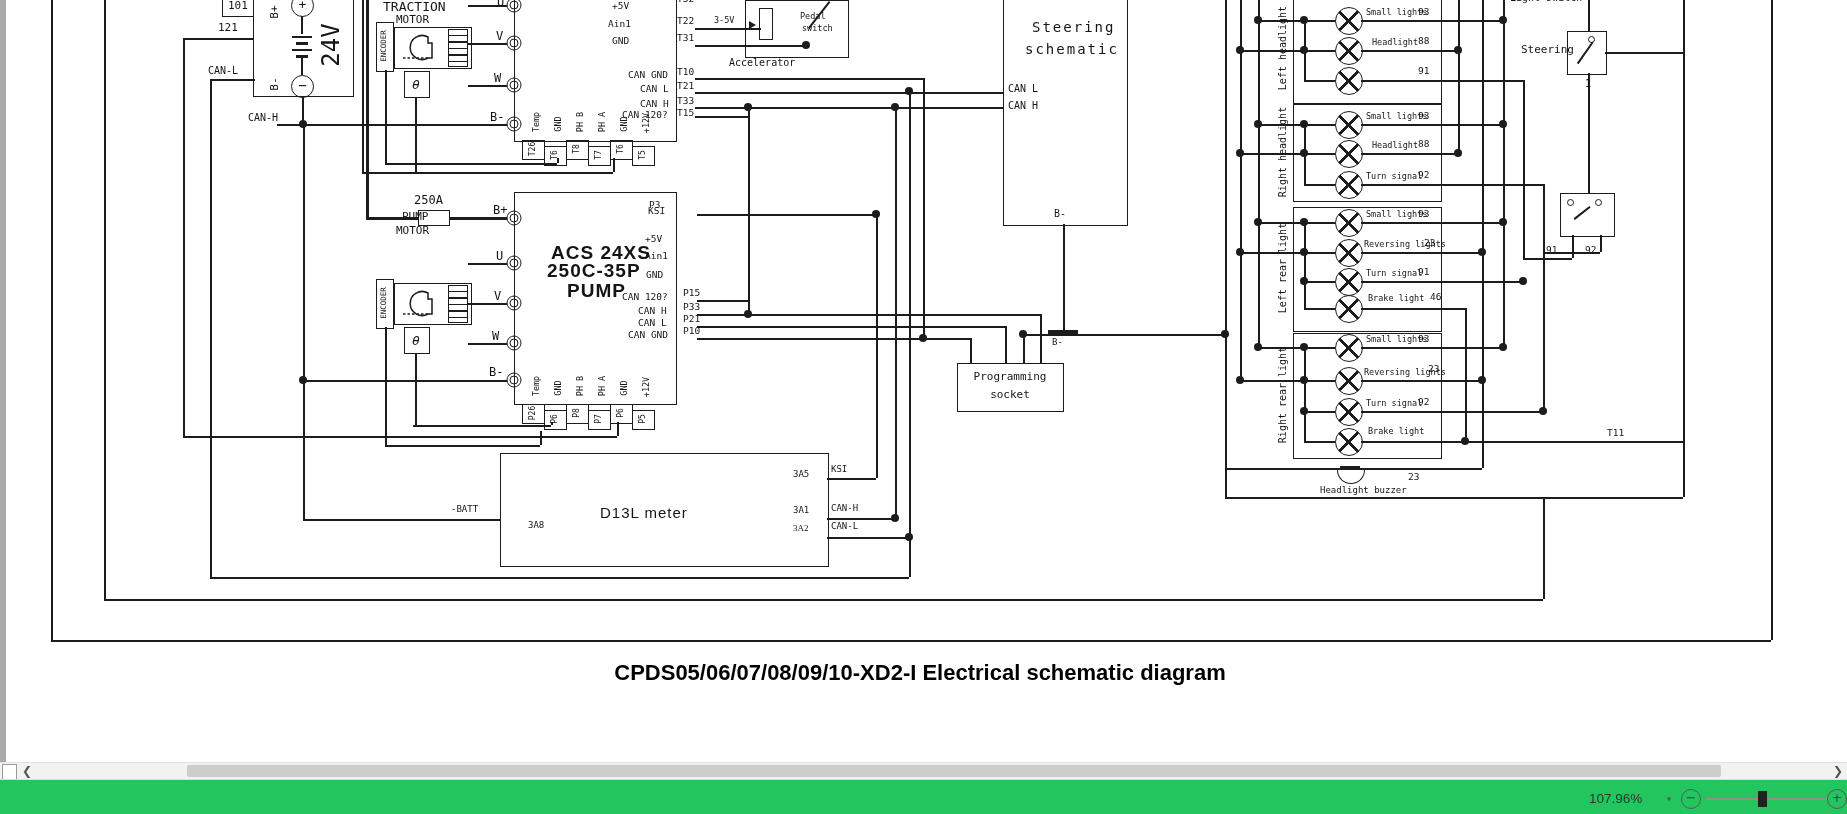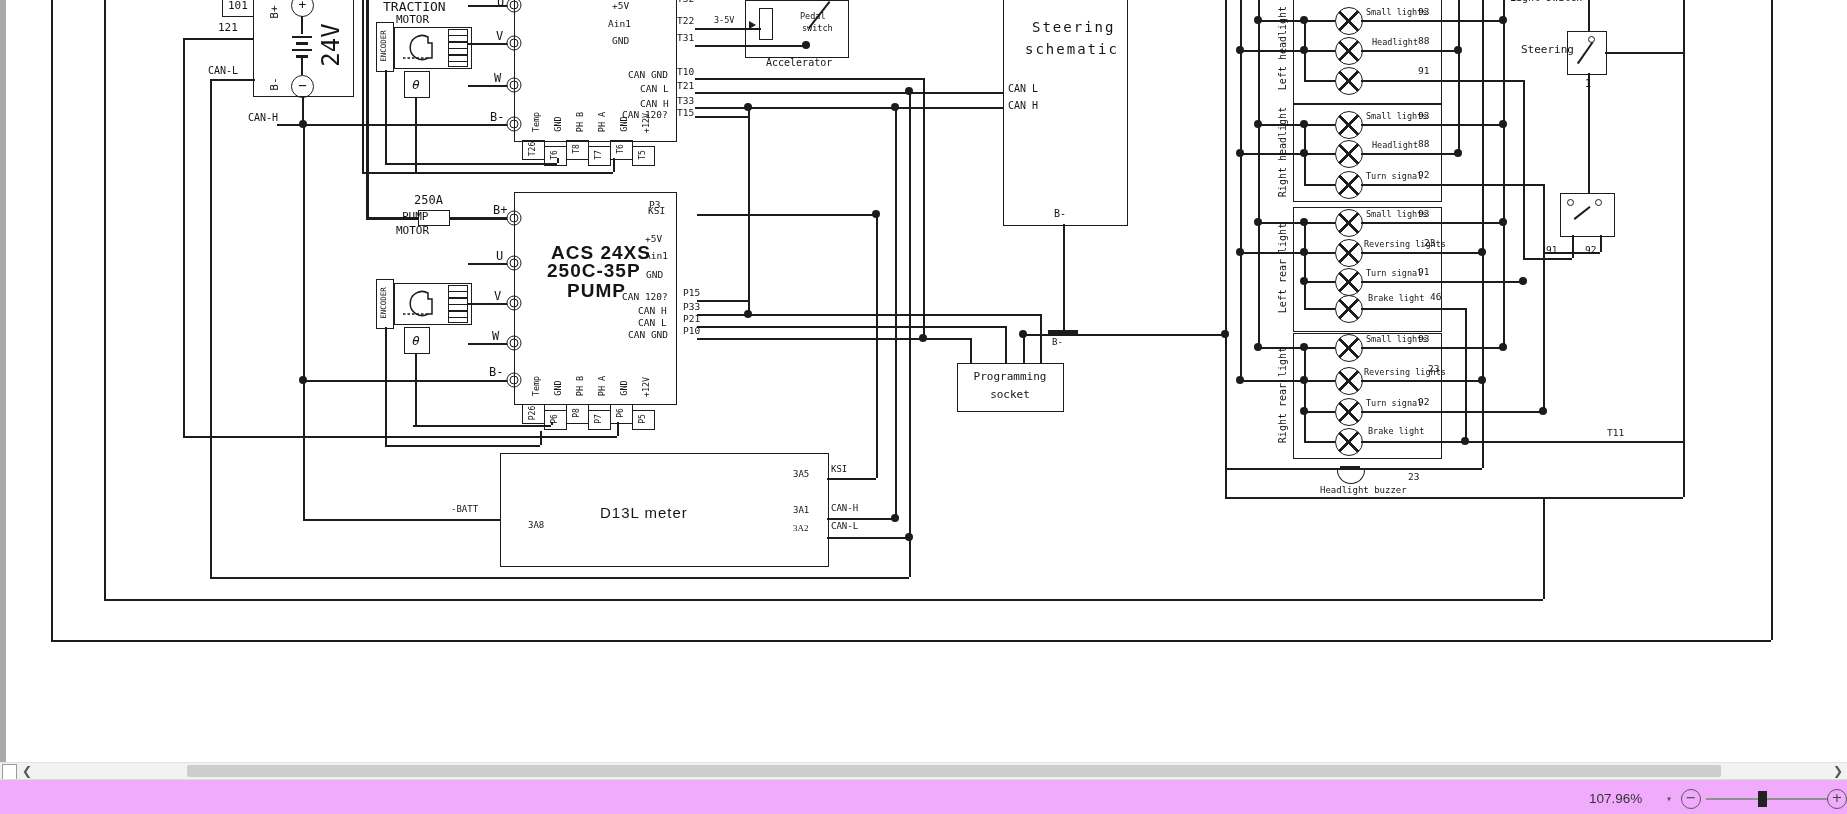--- a/index.html
+++ b/index.html
@@ -18,21 +18,21 @@
         background:linear-gradient(45deg,transparent 45%,#1c1c1c 45%,#1c1c1c 53%,transparent 53%),
                    linear-gradient(135deg,transparent 45%,#1c1c1c 45%,#1c1c1c 53%,transparent 53%);}
   .hatch{position:absolute;border:1px solid #1c1c1c;
         background:repeating-linear-gradient(to bottom,transparent 0 5px,#1c1c1c 5px 6.4px);}
   .sans{font-family:"Liberation Sans","DejaVu Sans",sans-serif;}
   
   .scrollrow{position:absolute;left:0;top:762px;width:1847px;height:17px;background:#f2f2f2;border-top:1px solid #e2e2e2;}
   .sthumb{position:absolute;left:187px;top:2px;width:1534px;height:12px;background:#cdcdcd;border-radius:2px;}
   .sgrip{position:absolute;left:2px;top:1px;width:13px;height:14px;background:#fff;border:1px solid #9a9a9a;}
   .sarrow{position:absolute;top:1px;font:bold 12px "DejaVu Sans",sans-serif;color:#555;}
-  .toolbar{position:absolute;left:0;top:779px;width:1847px;height:35px;background:#f0abfc;border-top:1px solid #dcdcdc;}
+  .toolbar{position:absolute;left:0;top:779px;width:1847px;height:35px;background:#22c55e;border-top:1px solid #dcdcdc;}
   .zcirc{position:absolute;width:18px;height:18px;border:1.3px solid #5a5a5a;border-radius:50%;
          text-align:center;line-height:16px;font:13px "DejaVu Sans",sans-serif;color:#444;}
   .leftstrip{position:absolute;left:0;top:0;width:6px;height:762px;background:#a9a9a9;}
 </style>
 </head>
 <body>
 
 <div class="root">
 
   <div class="leftstrip"></div>
@@ -267,21 +267,21 @@
   <div class="lb" style="left:677px;top:96px;font-size:9.5px;">T33</div>
   <div class="lb" style="left:622px;top:110px;font-size:9.5px;">CAN 120?</div>
   <div class="lb" style="left:677px;top:108px;font-size:9.5px;">T15</div>
 
   <div class="bx" style="left:745px;top:0px;width:102px;height:56px;"></div>
   <div class="bx" style="left:759px;top:8px;width:12px;height:30px;border-width:1px;"></div>
   <div style="position:absolute;left:749px;top:21px;width:0;height:0;border-top:4px solid transparent;border-bottom:4px solid transparent;border-left:7px solid #1c1c1c;"></div>
   <div class="wire" style="left:802px;top:14px;width:34px;height:1.6px;transform:rotate(-52deg);"></div>
   <div class="lb" style="left:800px;top:12px;font-size:8.5px;">Pedal</div>
   <div class="lb" style="left:802px;top:24px;font-size:8.5px;">switch</div>
-  <div class="lb" style="left:766px;top:58px;font-size:10px;text-align:center;">Accelerator</div>
+  <div class="lb" style="left:729px;top:58px;font-size:10px;text-align:center;">Accelerator</div>
 
   <div class="lb vt" style="left:536px;top:122px;font-size:8.5px;">Temp</div>
   <div class="lb vt" style="left:558px;top:124px;font-size:8.5px;">GND</div>
   <div class="lb vt" style="left:580px;top:122px;font-size:8.5px;">PH B</div>
   <div class="lb vt" style="left:602px;top:122px;font-size:8.5px;">PH A</div>
   <div class="lb vt" style="left:624px;top:124px;font-size:8.5px;">GND</div>
   <div class="lb vt" style="left:646px;top:123px;font-size:8.5px;">+12V</div>
   <div class="bx" style="left:522px;top:140px;width:21px;height:18px;border-width:1px;"></div>
   <div class="lb vt" style="left:533px;top:149px;font-size:8px;">T26</div>
   <div class="bx" style="left:544px;top:146px;width:21px;height:18px;border-width:1px;"></div>
@@ -445,20 +445,21 @@
   <div class="lb" style="left:1366px;top:399px;font-size:8.5px;">Turn signal</div>
   <div class="lb" style="left:1418px;top:397px;font-size:9.5px;">92</div>
   <div class="lamp" style="left:1335px;top:428px;"></div>
   <div class="lb" style="left:1368px;top:427px;font-size:8.5px;">Brake light</div>
 
   <div style="position:absolute;left:1337px;top:470px;width:26px;height:13px;border:1.5px solid #1c1c1c;border-top:none;border-radius:0 0 26px 26px;"></div>
   <div class="wire" style="left:1340px;top:466px;width:20px;height:2px;"></div>
   <div class="lb" style="left:1320px;top:486px;font-size:9px;">Headlight buzzer</div>
   <div class="lb" style="left:1408px;top:472px;font-size:9.5px;">23</div>
 
+  <div class="lb sans" style="left:560px;top:662px;width:720px;text-align:center;font-size:22px;font-weight:bold;color:#000;">CPDS05/06/07/08/09/10-XD2-I Electrical schematic diagram</div>
 
   <div class="scrollrow">
     <div class="sgrip"></div>
     <div class="sarrow" style="left:22px;">❮</div>
     <div class="sthumb"></div>
     <div class="sarrow" style="left:1833px;">❯</div>
   </div>
 
   <div class="toolbar">
 

